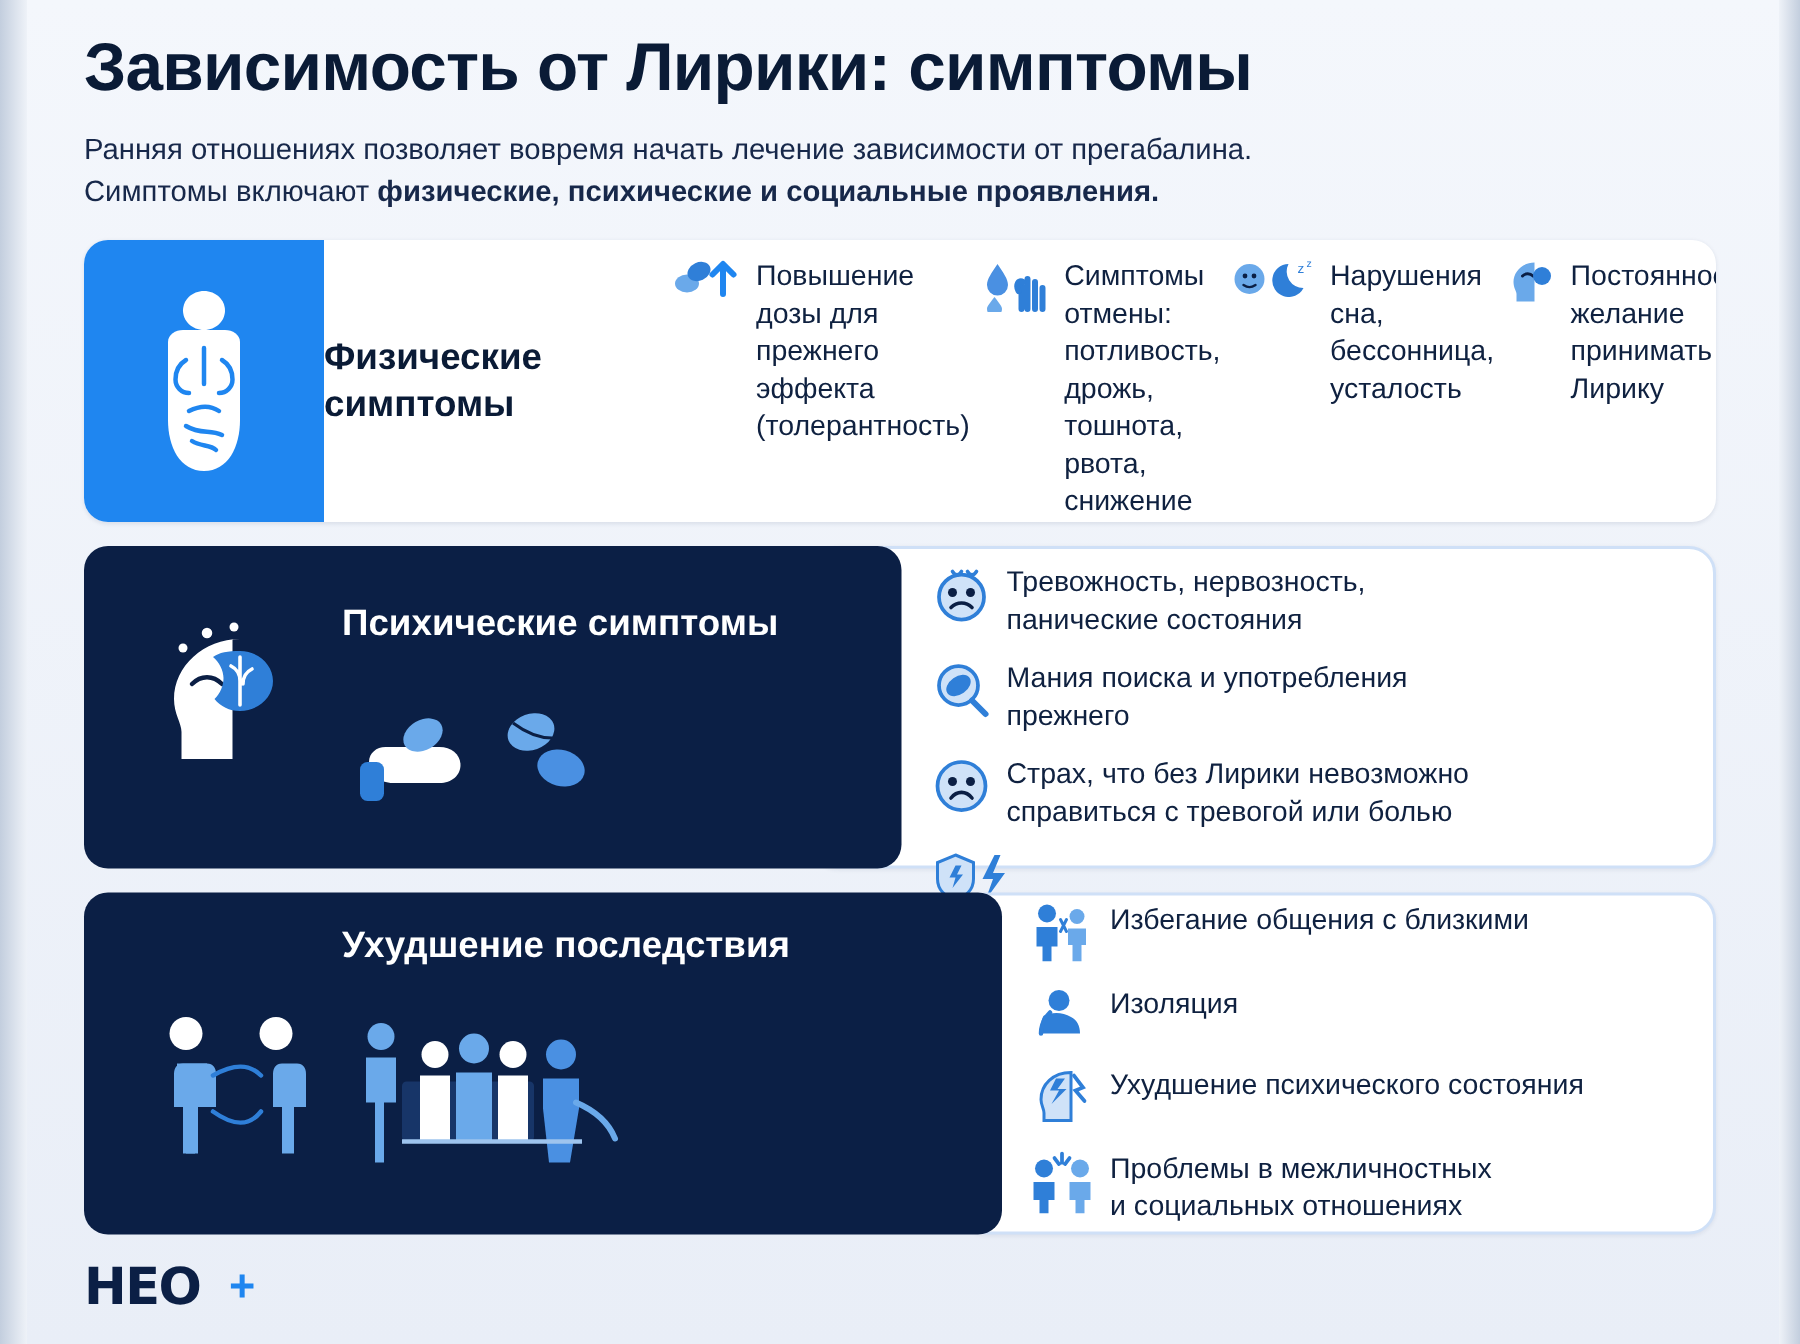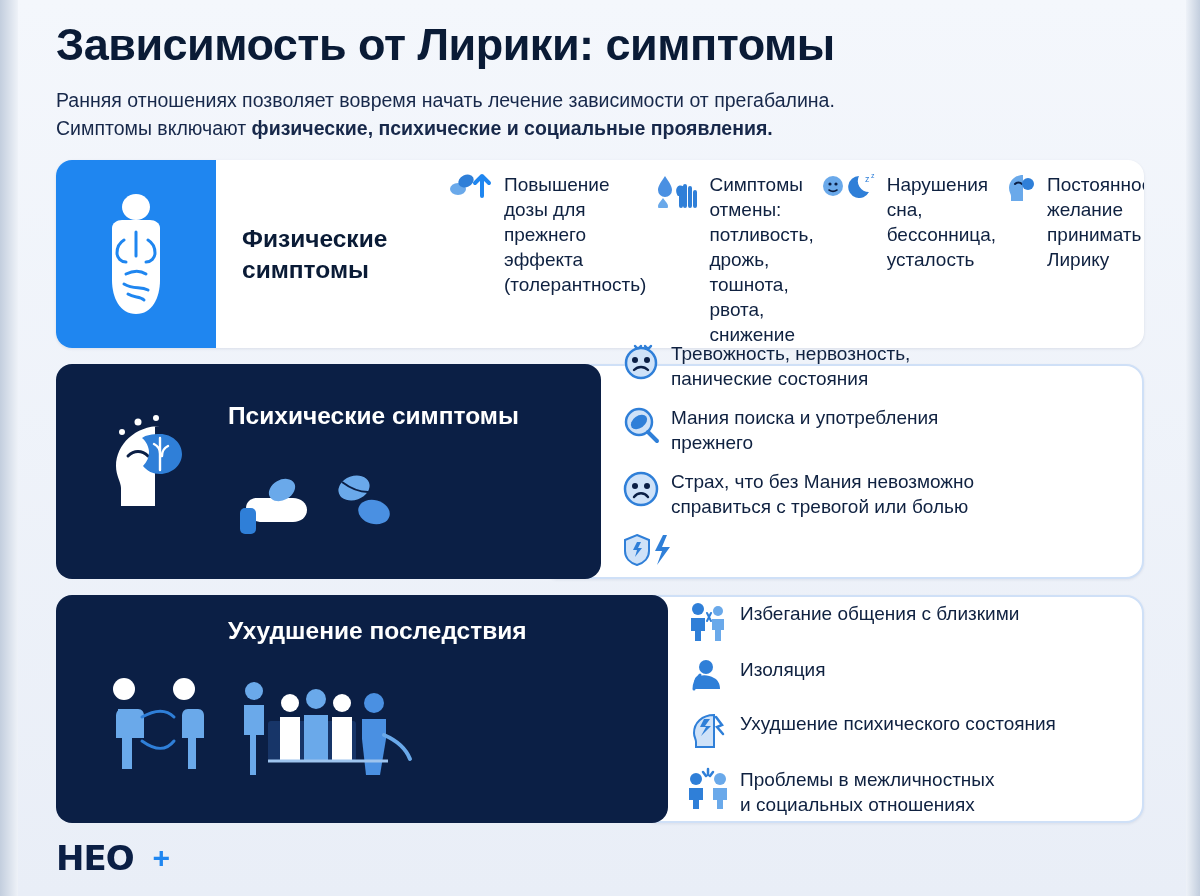--- a/index.html
+++ b/index.html
@@ -77,21 +77,20 @@
     display: flex;
     align-items: center;
     justify-content: center;
     flex: none;
   }
   .b1 .label-pane {
     width: 232px;
     flex: none;
     display: flex;
     align-items: center;
-    padding-left: 26px;
     box-sizing: border-box;
     font-size: 24.5px;
     font-weight: bold;
     line-height: 31px;
     color: #0a1b36;
   }
   .b1 .list-pane {
     flex: 1;
     display: flex;
     flex-direction: row;
@@ -152,21 +151,21 @@
     top: 92px;
   }
   .b2 .light {
     flex: 1;
     margin-left: -60px;
     background: #ffffff;
     border: 2px solid #cfe0f7;
     border-radius: 18px;
     display: flex;
     flex-direction: column;
-    justify-content: flex-end;
+    justify-content: flex-start;
     gap: 14px;
     padding: 10px 4px 10px 78px;
     box-sizing: border-box;
     box-shadow: 0 1px 3px rgba(20,40,80,.08);
   }
 
   
   .b3 {
     height: 228px;
     margin-top: 16px;
@@ -383,21 +382,21 @@
       <div class="row">
         <span class="ico">
           <svg width="40" height="40" viewBox="0 0 40 40">
             <circle cx="20" cy="20" r="16" fill="#cfe2f8" stroke="#2f7fd8" stroke-width="2.5"></circle>
             <circle cx="14" cy="17" r="3" fill="#0b1f45"></circle>
               <circle cx="26" cy="17" r="3" fill="#0b1f45"></circle>
             <path d="M13 28c4-5 10-5 14 0" stroke="#0b1f45" stroke-width="2.4" fill="none" stroke-linecap="round"></path>
           </svg>
         </span>
         <span class="txt">
-          <div>Страх, что без Мания невозможно</div>
+          <div>Страх, что без Лирики невозможно</div>
           <div>справиться с тревогой или болью</div>
         </span>
       </div>
 
       <div class="row">
         <span class="ico">
           <svg width="56" height="34" viewBox="0 0 56 34">
             <path d="M16 2l12 5v11c0 7-5 12-12 14C9 30 4 25 4 18V7l12-5z" fill="#cfe2f8" stroke="#2f7fd8" stroke-width="2"></path>
             <path d="M16 9l-4 8h4l-2 7 7-9h-4l3-6z" fill="#2f7fd8"></path>
             <path d="M42 2l-8 16h7l-5 14 13-18h-8l5-12z" fill="#2f7fd8"></path>

